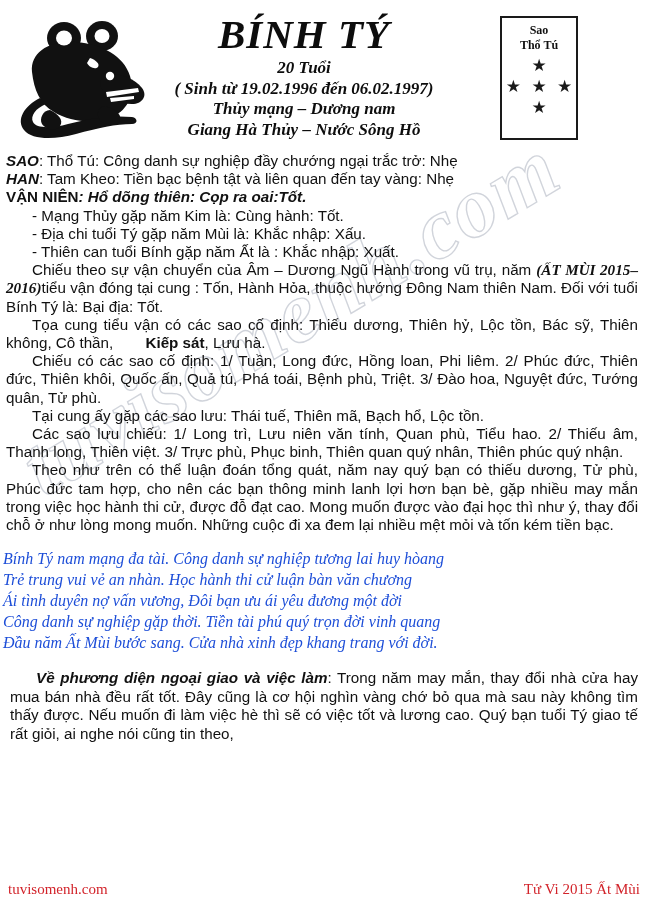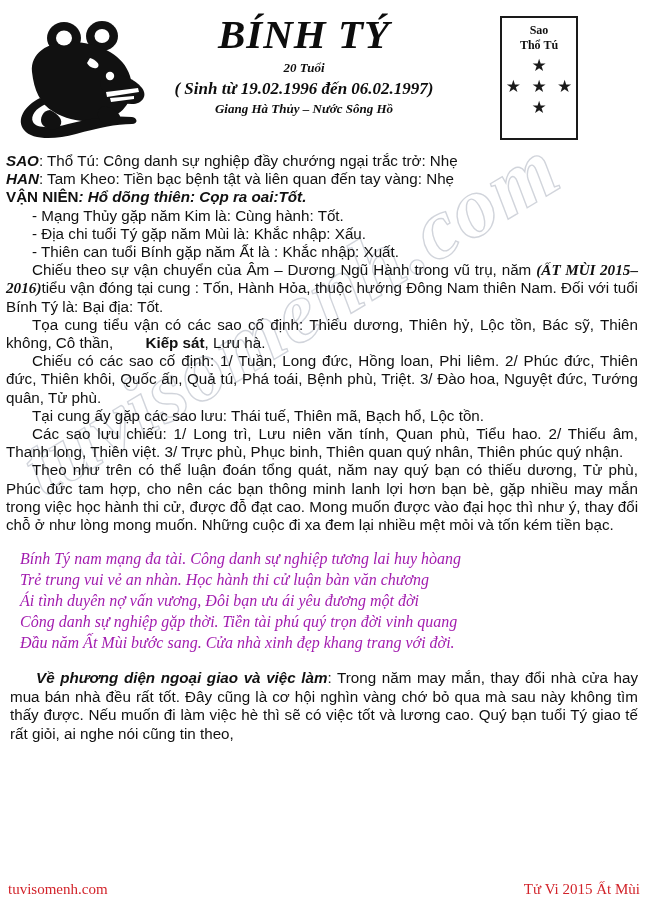--- a/index.html
+++ b/index.html
@@ -72,21 +72,21 @@
     line-height: 44px;
     letter-spacing: 1px;
     margin: 0 0 2px 0;
     text-align: center;
     color: #0d0d0d;
   }
   .sub-line {
     font-family: "Liberation Serif", serif;
     font-weight: 700;
     font-style: italic;
-    font-size: 13px;
+    font-size: 17px;
     line-height: 20.5px;
     color: #0d0d0d;
     white-space: nowrap;
     text-align: center;
   }
   .sub-line.wide { font-size: 17px; }
 
   
   .star-box {
     position: absolute;
@@ -141,26 +141,26 @@
   .bold { font-weight: 700; margin-left: 28px; }
   .serif-italic { font-family: "Liberation Serif", serif; font-style: italic; font-weight: 700; }
   .indent { text-indent: 26px; }
   .dash-line { padding-left: 26px; }
 
   
   .poem {
     position: relative;
     z-index: 10;
     margin-top: 14px;
-    padding: 0 8px 0 20px;
+    padding: 0 8px 0 3px;
     font-family: "Liberation Serif", serif;
     font-style: italic;
     font-size: 16px;
     line-height: 21px;
-    color: #a21caf;
+    color: #1d4ed8;
   }
   .poem div { white-space: nowrap; }
 
   
   .closing {
     position: relative;
     z-index: 10;
     margin-top: 16px;
     padding: 0 8px 0 6px;
     font-size: 15.2px;
@@ -229,20 +229,21 @@
           <path d="M104 84 L128 82 L128 85 L105 88 Z"></path>
           <path d="M84 44 C90 46 94 50 92 53 C89 56 83 53 81 49 Z"></path>
         </g>
       </svg>
     </div>
 
     <div class="title-block">
       <div class="main-title">BÍNH TÝ</div>
       <div class="sub-line">20 Tuổi</div>
       <div class="sub-line wide">( Sinh từ 19.02.1996 đến 06.02.1997)</div>
+      <div class="sub-line">Thủy mạng – Dương nam</div>
       <div class="sub-line">Giang Hà Thủy – Nước Sông Hồ</div>
     </div>
 
     <div class="star-box">
       <div class="star-box-label">Sao</div>
       <div class="star-box-label">Thổ Tú</div>
       <div class="star-row">
         <span class="star">★</span>
       </div>
       <div class="star-row triple">

